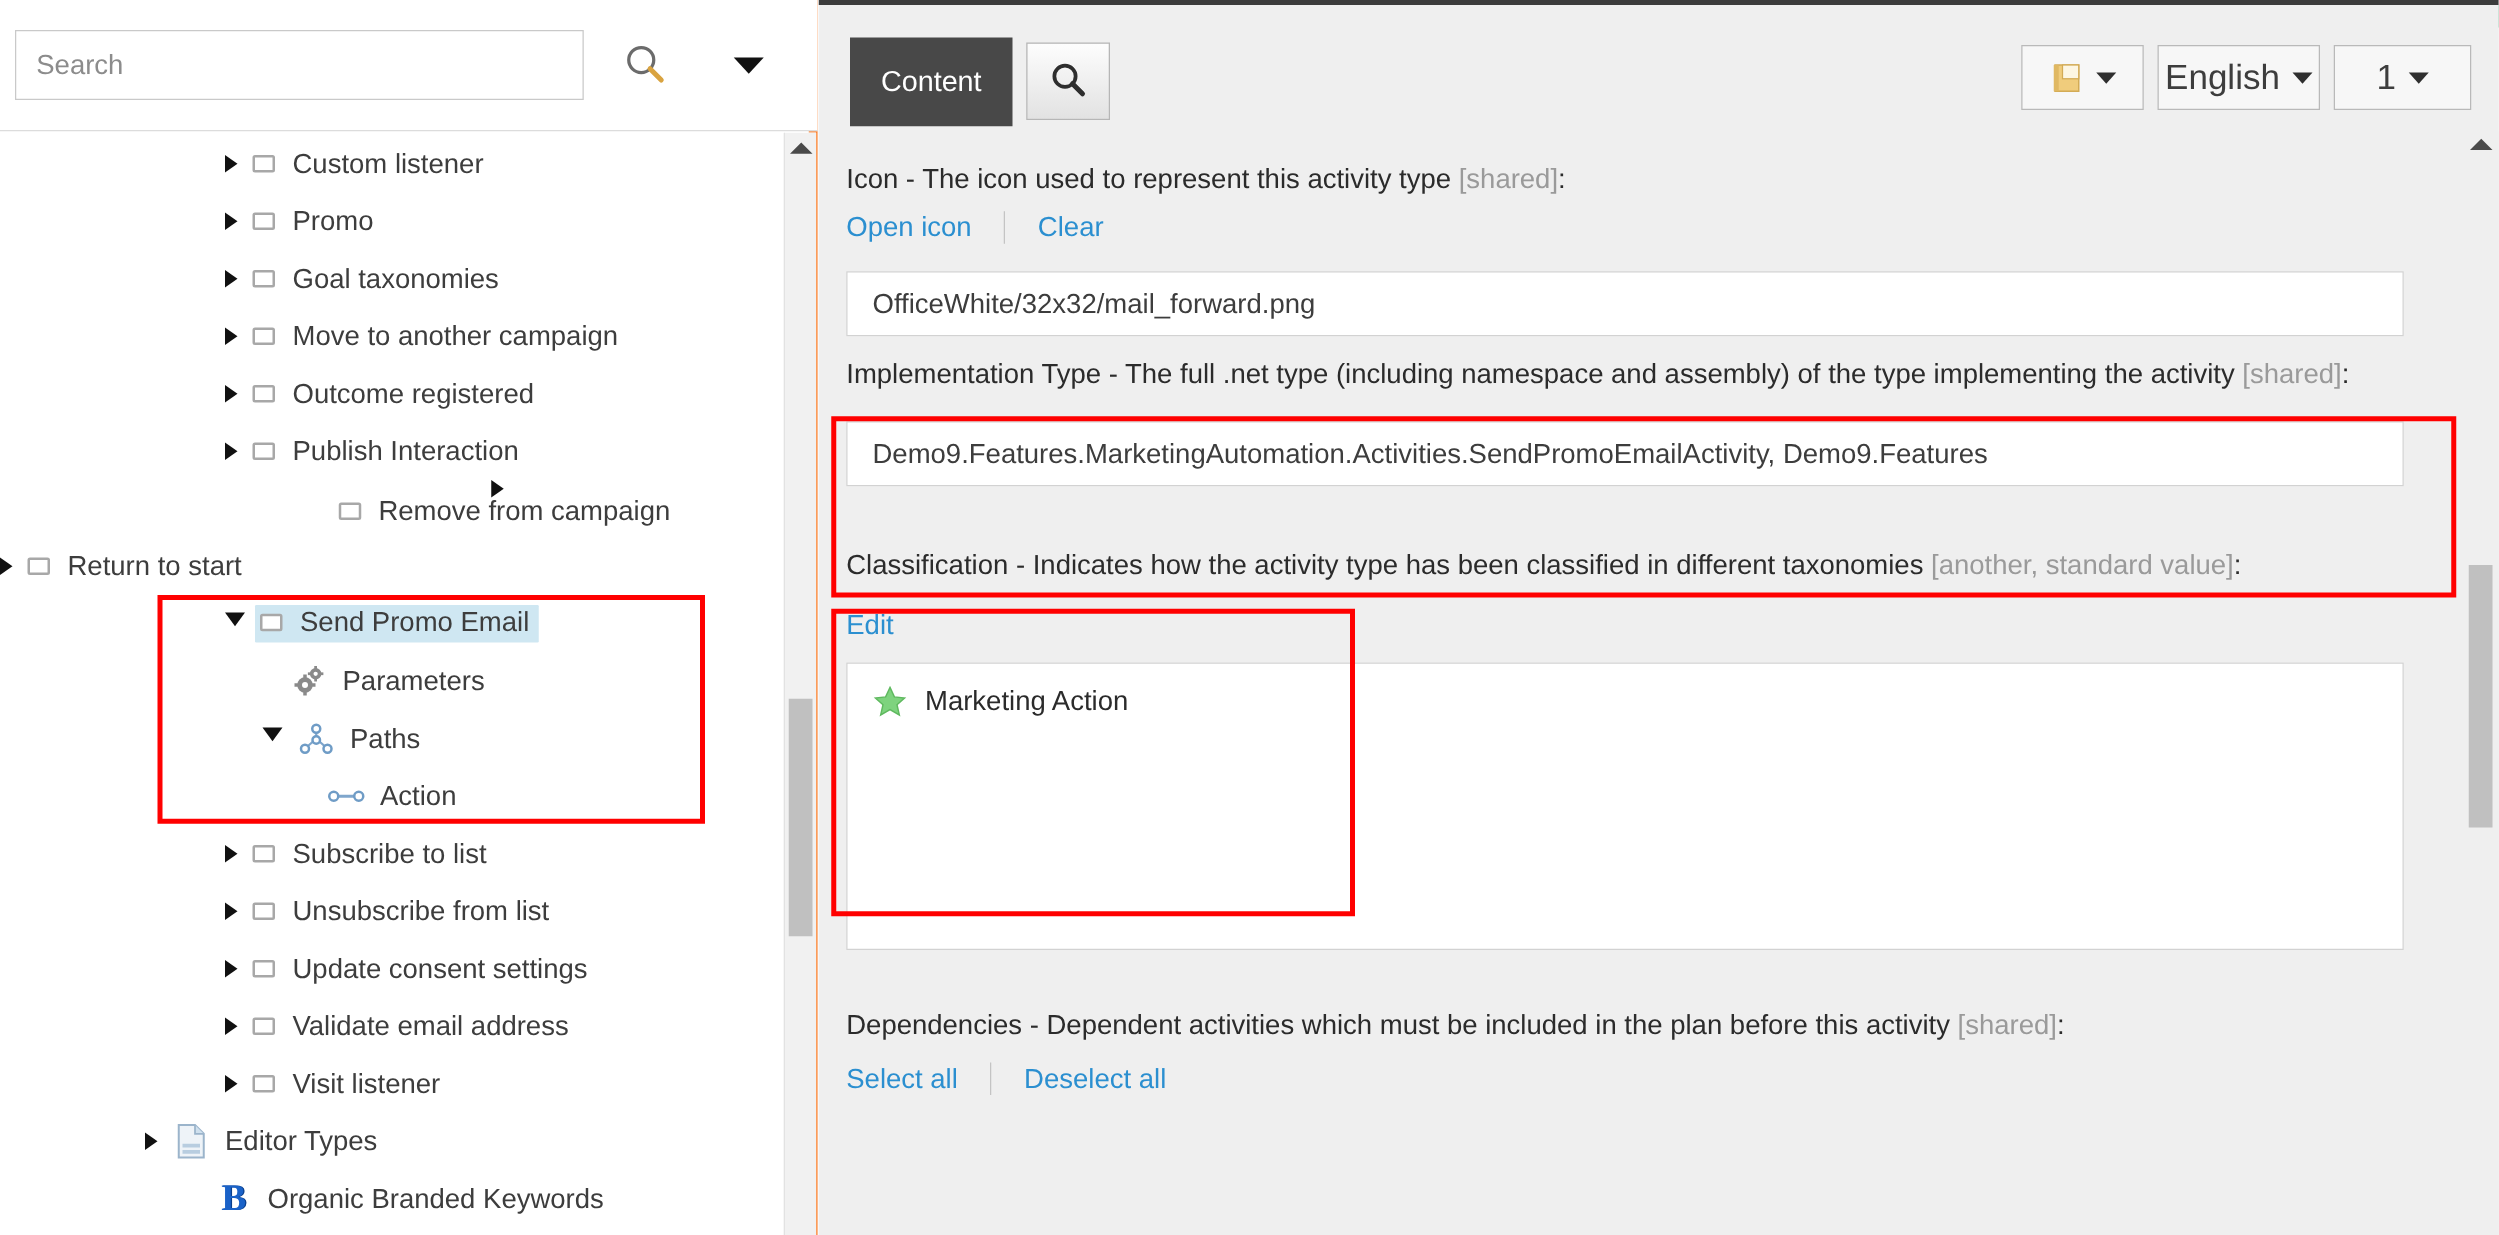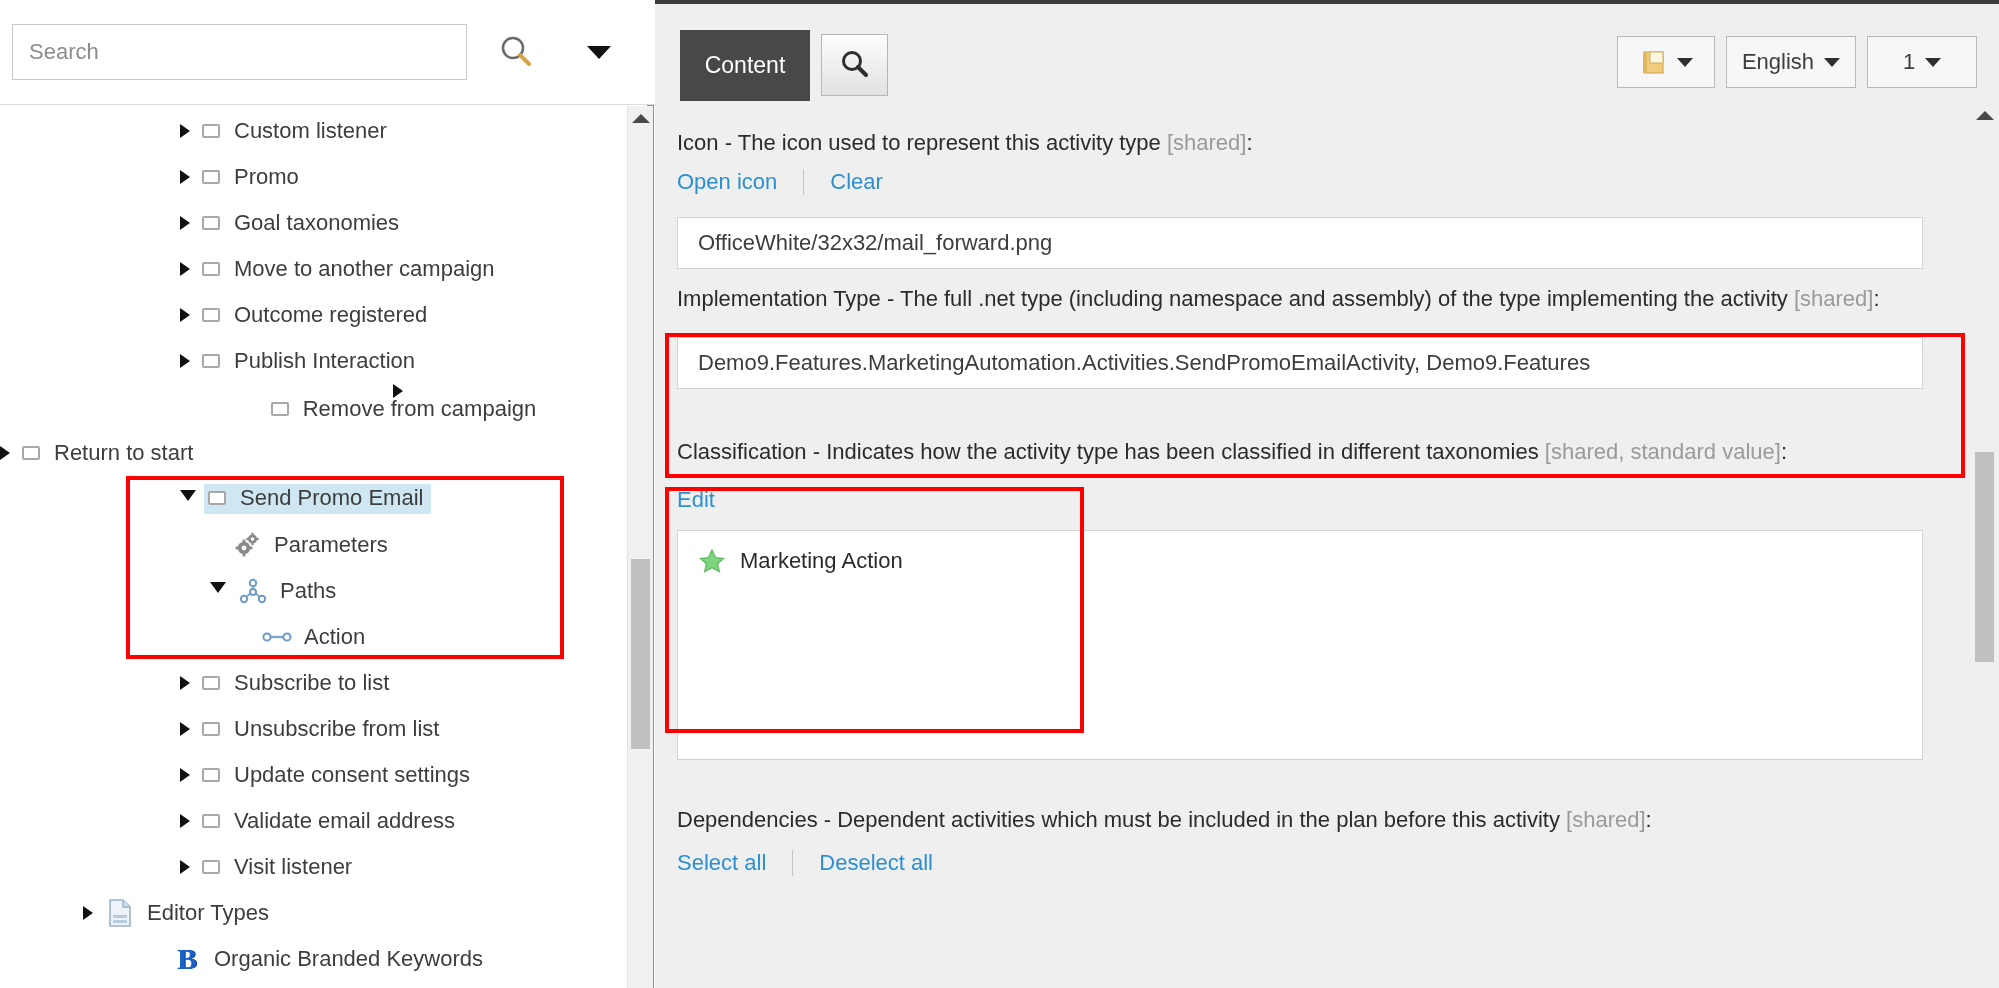--- a/index.html
+++ b/index.html
@@ -165,21 +165,21 @@
     display: flex; align-items: center; justify-content: center;
     cursor: pointer;
   }
   .tb-btn {
     position: absolute; top: 32px;
     height: 52px;
     border: 1px solid #b9b9b9;
     background: #f7f7f7;
     display: flex; align-items: center; justify-content: center;
     gap: 10px;
-    font-size: 22px; color: #3d3d3d;
+    font-size: 28px; color: #3d3d3d;
     cursor: pointer;
   }
   #btn-book  { right: 284px; width: 98px; }
   #btn-lang  { right: 143px; width: 130px; }
   #btn-num   { right: 22px;  width: 110px; }
   .caret-sm {
     width: 0; height: 0;
     border-left: 8px solid transparent;
     border-right: 8px solid transparent;
     border-top: 9px solid #2f2f2f;
@@ -411,21 +411,21 @@
               <span class="lbl">Validate email address</span>
             </div>
           </div>
           <div class="node" style="padding-left: 180px;">
             <div class="tri "></div>
             <div class="selwrap">
               <div class="sqicon"></div>
               <span class="lbl">Visit listener</span>
             </div>
           </div>
-          <div class="node" style="padding-left: 83px;">
+          <div class="node" style="padding-left: 116px;">
             <div class="tri "></div>
             <div class="selwrap">
               <div class="iconslot">
                 <svg width="26" height="30" viewBox="0 0 26 30">
                   <path d="M3 2 h13 l7 7 v19 h-20 z" fill="#eef3f8" stroke="#9bb4cb" stroke-width="1.6"></path>
                   <path d="M16 2 v7 h7" fill="#cfe0ee" stroke="#9bb4cb" stroke-width="1.4"></path>
                   <rect x="6" y="17" width="14" height="3" fill="#b8cde0"></rect>
                   <rect x="6" y="22" width="14" height="3" fill="#b8cde0"></rect>
                 </svg>
               </div>
@@ -497,21 +497,21 @@
 
       <div class="txtbox" style="position:absolute;left:22px;top:112px;width:1246px;height:52px;">OfficeWhite/32x32/mail_forward.png</div>
 
       <div style="position:absolute;left:22px;top:182px;" class="field-label">
         <span>Implementation Type - The full .net type (including namespace and assembly) of the type implementing the activity </span><span class="dim">[shared]</span><span>:</span>
       </div>
 
       <div class="txtbox" style="position:absolute;left:22px;top:232px;width:1246px;height:52px;">Demo9.Features.MarketingAutomation.Activities.SendPromoEmailActivity, Demo9.Features</div>
 
       <div style="position:absolute;left:22px;top:335px;" class="field-label">
-        <span>Classification - Indicates how the activity type has been classified in different taxonomies </span><span class="dim">[shared, standard value]</span><span>:</span>
+        <span>Classification - Indicates how the activity type has been classified in different taxonomies </span><span class="dim">[another, standard value]</span><span>:</span>
       </div>
 
       <div style="position:absolute;left:22px;top:382px;">
         <span class="lnk">Edit</span>
       </div>
 
       <div class="listbox" style="position:absolute;left:22px;top:425px;width:1246px;height:230px;">
         <div class="list-item">
           <svg width="28" height="28" viewBox="0 0 24 24">
             <polygon points="12,2.5 15,9 22,9.8 16.8,14.4 18.4,21.4 12,17.8 5.6,21.4 7.2,14.4 2,9.8 9,9" fill="#7ed37e" stroke="#5fb95f" stroke-width="1"></polygon>

